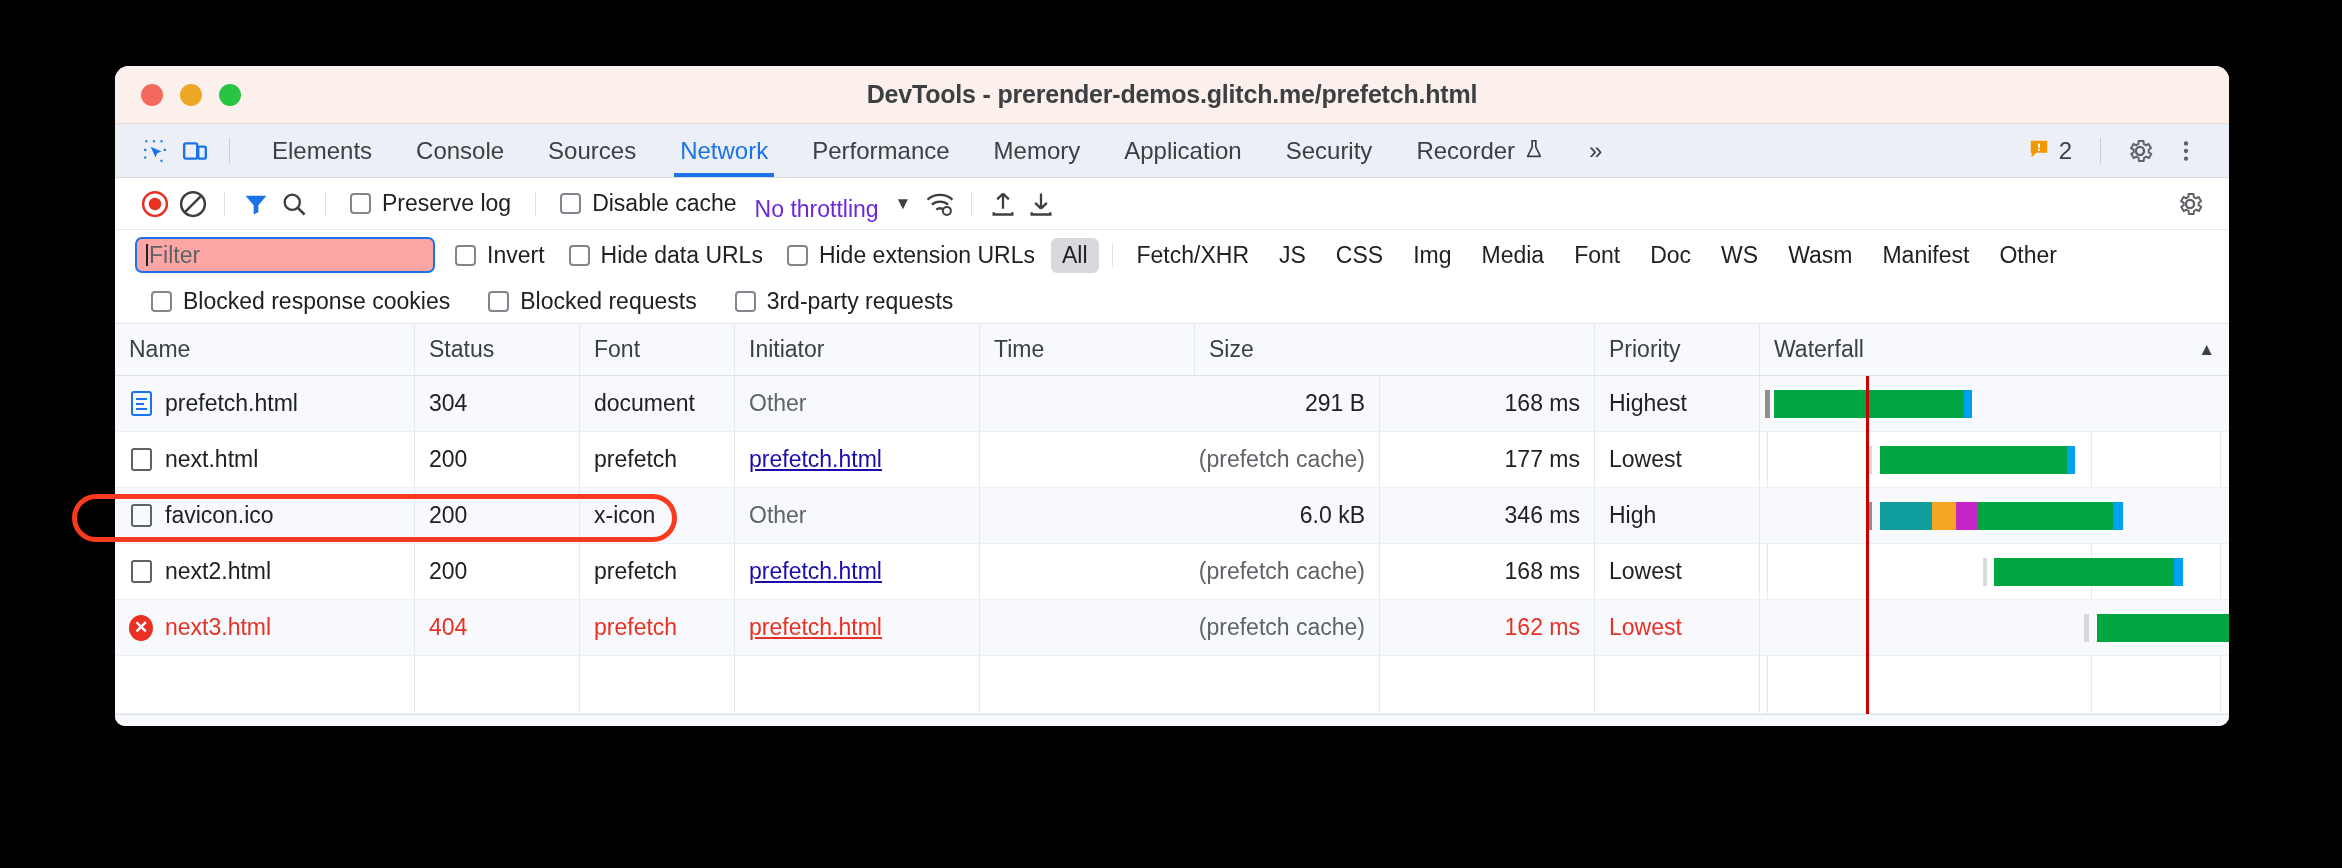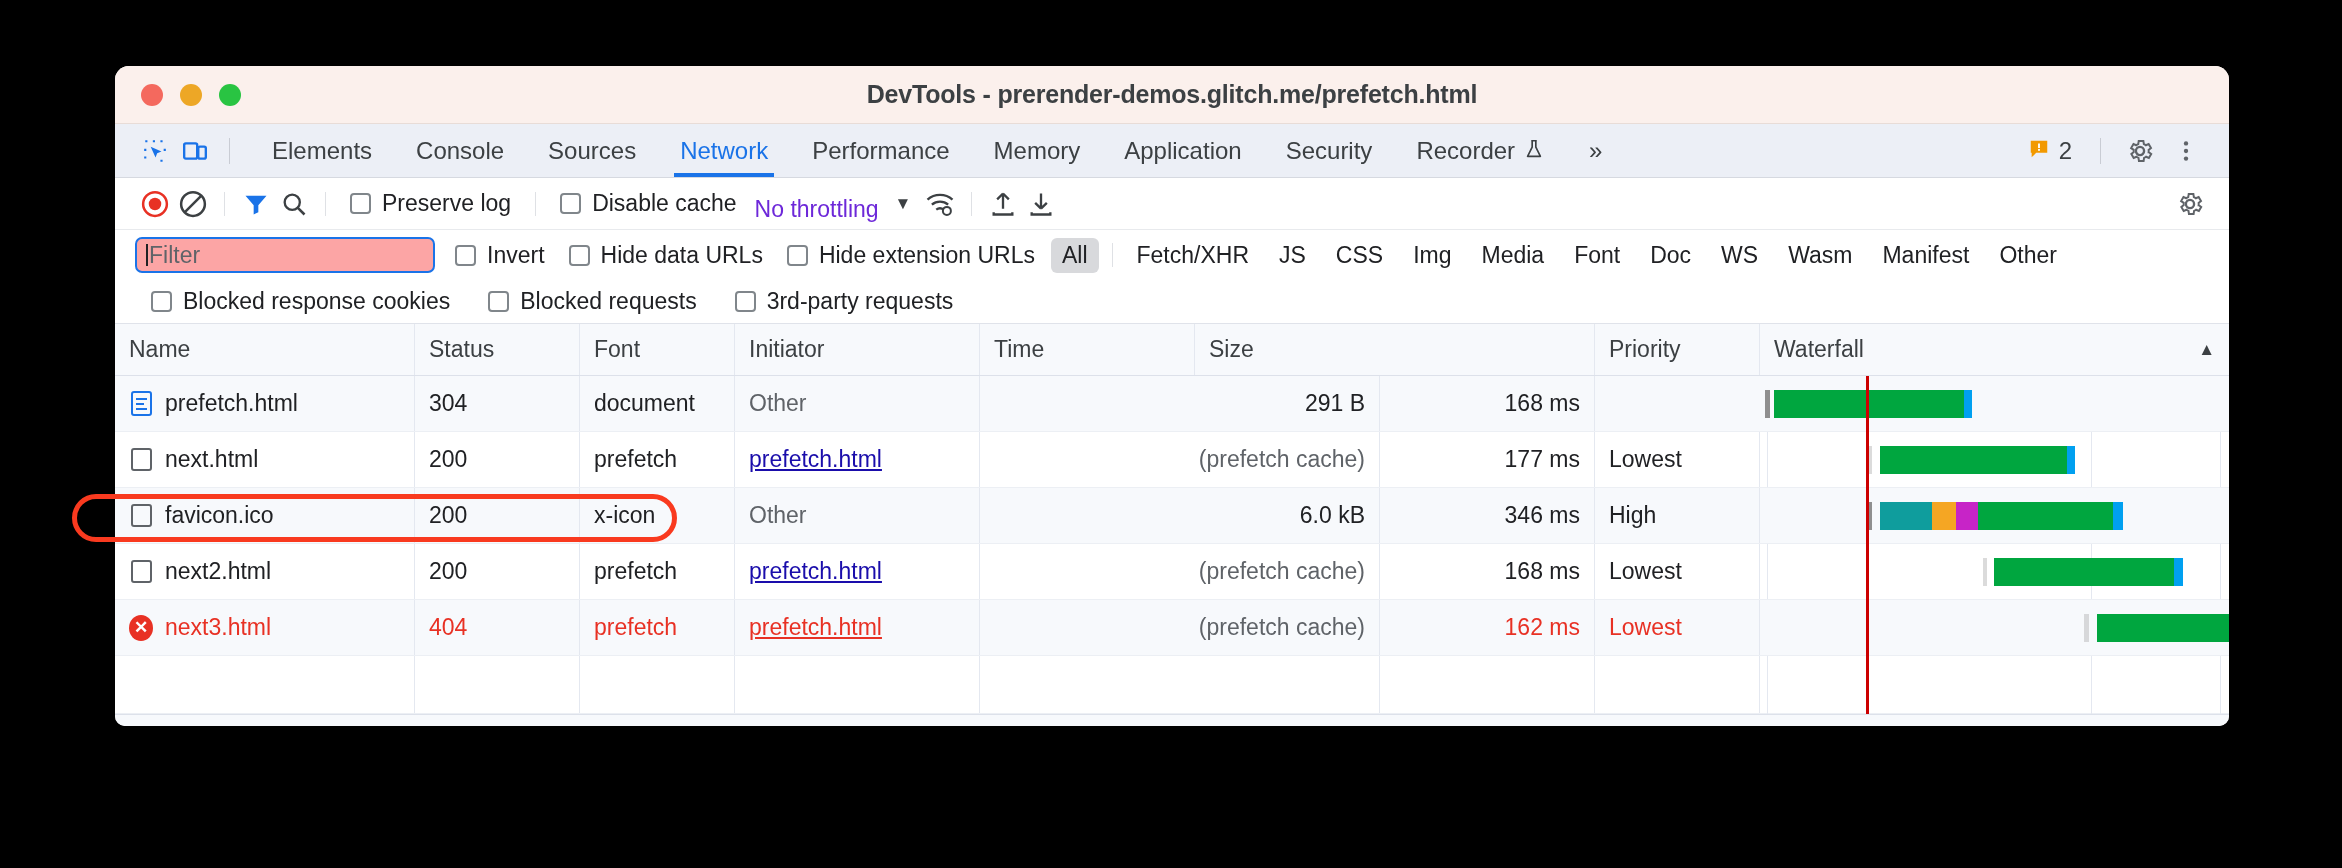--- a/index.html
+++ b/index.html
@@ -527,20 +527,21 @@
             </span>
           <span>prefetch.html</span>
         </div>
         <div class="cell c-status">304</div>
         <div class="cell c-type">document</div>
         <div class="cell c-init">
             <span class="muted">Other</span>
           </div>
         <div class="cell c-size">291 B</div>
         <div class="cell c-time">168 ms</div>
+        <div class="cell c-prio">Highest</div>
         <div class="cell c-wf"></div>
       </div>
 
       <div class="row plain">
         <div class="cell c-name">
           <span class="ficon">
               <span class="ficon-blank"></span>
             </span>
           <span>next.html</span>
         </div>

